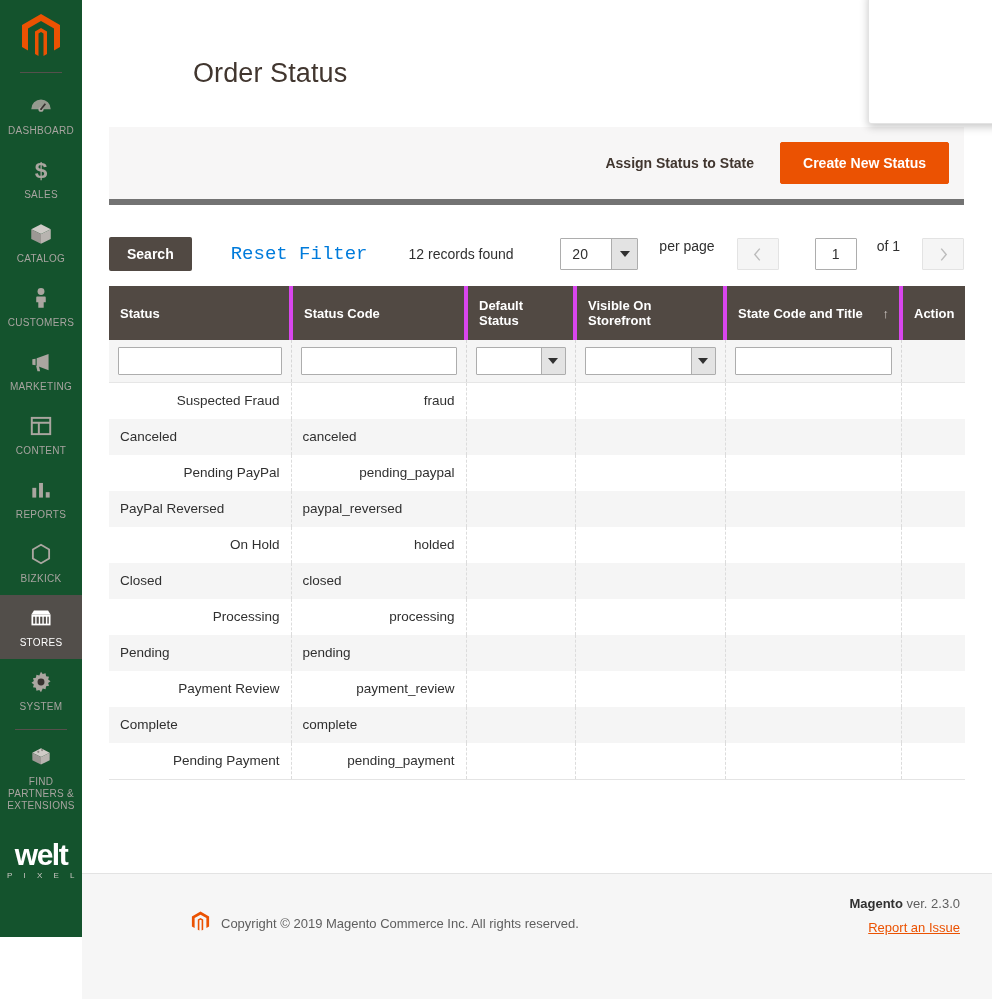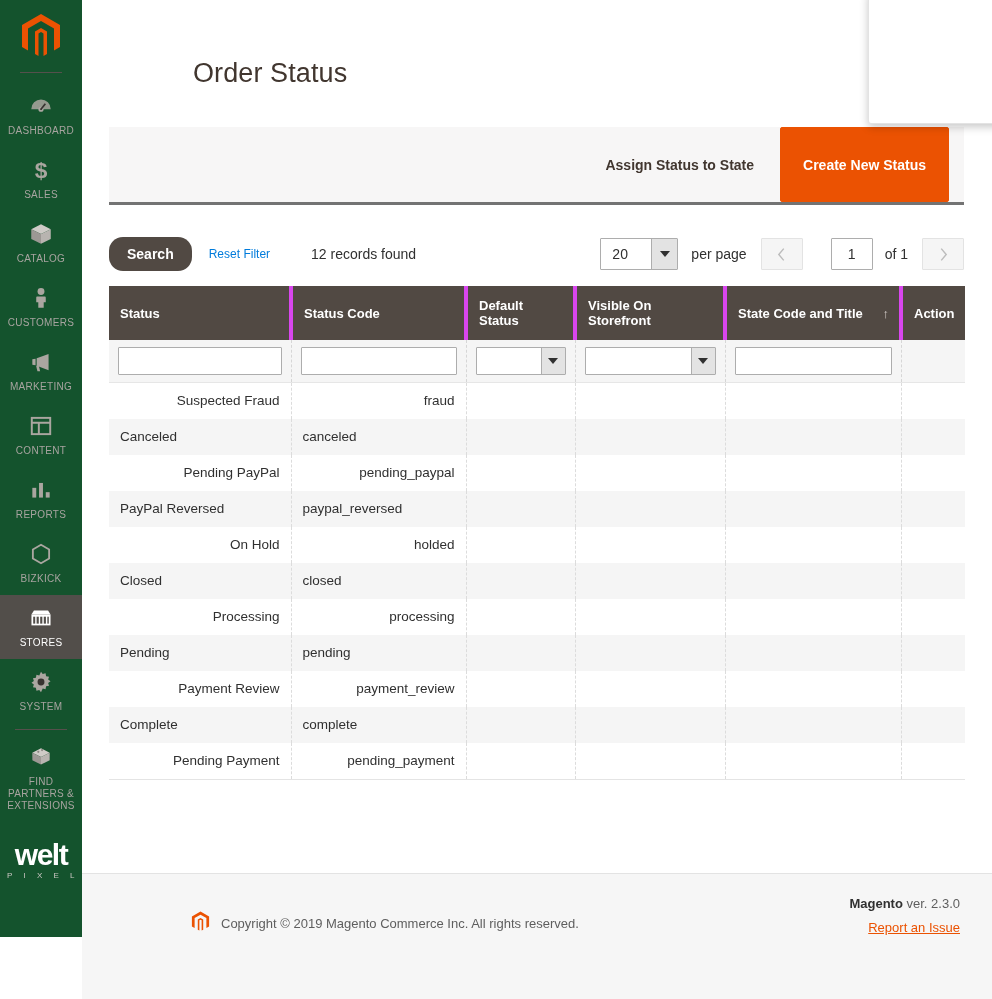--- a/index.html
+++ b/index.html
@@ -124,23 +124,23 @@
     box-shadow: 0 3px 9px rgba(0,0,0,0.22);
     z-index: 40;
   }
 
   .content { padding: 0 28px 0 27px; position: relative; }
 
   
   .page-actions {
     margin: 0 0 0 0;
     background: #f7f6f6;
-    border-bottom: 3px solid #737373;
+    border-bottom: 6px solid #737373;
     height: 78px;
-    display: flex; justify-content: flex-end;
+    display: flex; align-items: center; justify-content: flex-end;
     padding-right: 15px;
     gap: 22px;
   }
   .btn-secondary {
     background: none; border: none;
     font-size: 14px; font-weight: bold;
     color: #41362f;
     cursor: pointer;
     font-family: "Liberation Sans", sans-serif;
     padding: 8px 4px;
@@ -157,39 +157,39 @@
 
   
   .grid-toolbar {
     display: flex; align-items: center;
     height: 60px;
     margin-top: 19px;
     padding-left: 0;
   }
   .btn-search {
     background: #514943; color: #ffffff;
-    border: none; border-radius: 14px;
+    border: none; border-radius: 2px;
     font-size: 14px; font-weight: bold;
     padding: 9px 18px;
     cursor: pointer;
     font-family: "Liberation Sans", sans-serif;
   }
   .link-reset {
-    color: #007bdb; font-size: 12px;
+    color: #007bdb; font-size: 19px;
     text-decoration: none; cursor: pointer;
-    margin-left: 17px;
-    font-family: Liberation Sans, sans-serif;
+    margin-left: 39px;
+    font-family: Liberation Mono, monospace;
   }
   .records-found {
     margin-left: 41px;
     font-size: 14px; color: #303030;
   }
   .pager {
     margin-left: auto;
-    display: flex; align-items: center; gap: 0;
+    display: flex; align-items: flex-start; gap: 8px;
   }
   .select-wrap {
     display: inline-flex; align-items: stretch;
     border: 1px solid #adadad; border-radius: 1px;
     background: #ffffff; height: 32px;
     overflow: hidden;
   }
   .select-wrap .val {
     width: 50px; display: flex; align-items: center;
     padding-left: 11px; font-size: 14px; color: #303030;

